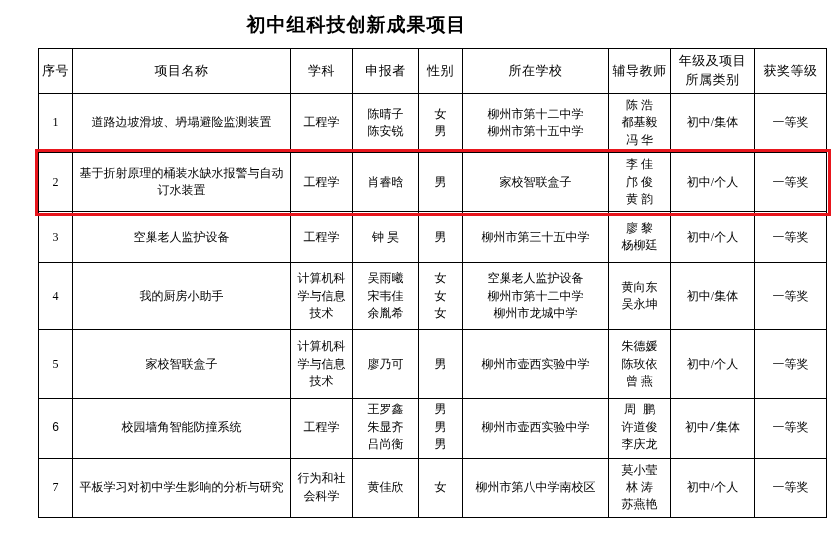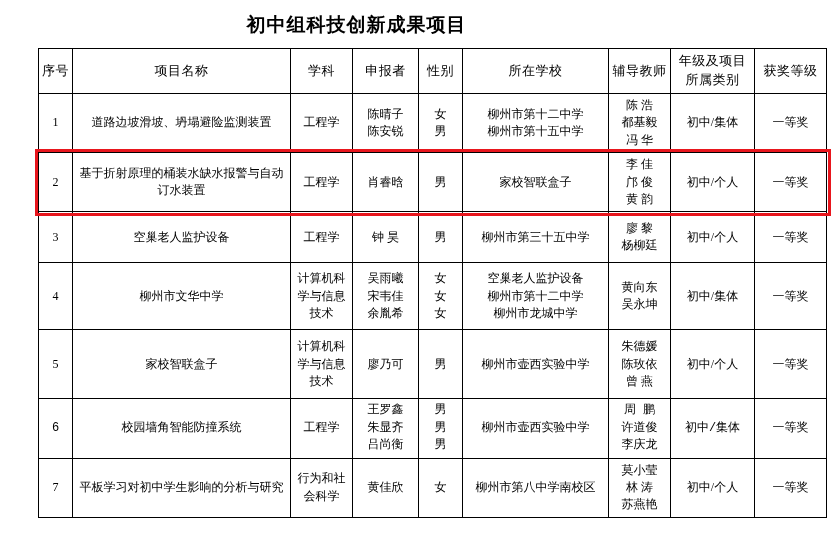--- a/index.html
+++ b/index.html
@@ -164,21 +164,21 @@
         <td class="multi">男</td>
         <td class="multi">柳州市第三十五中学</td>
         <td class="multi">廖 黎
 杨柳廷</td>
         <td>初中/个人</td>
         <td>一等奖</td>
       </tr>
 
       <tr class="row-h4">
         <td>4</td>
-        <td class="name-cell">柳州市文华中学</td>
+        <td class="name-cell">我的厨房小助手</td>
         <td class="subject-narrow">计算机科学与信息技术</td>
         <td class="multi">吴雨曦
 宋韦佳
 余胤希</td>
         <td class="multi">女
 女
 女</td>
         <td class="multi">空巢老人监护设备
 柳州市第十二中学
 柳州市龙城中学</td>

